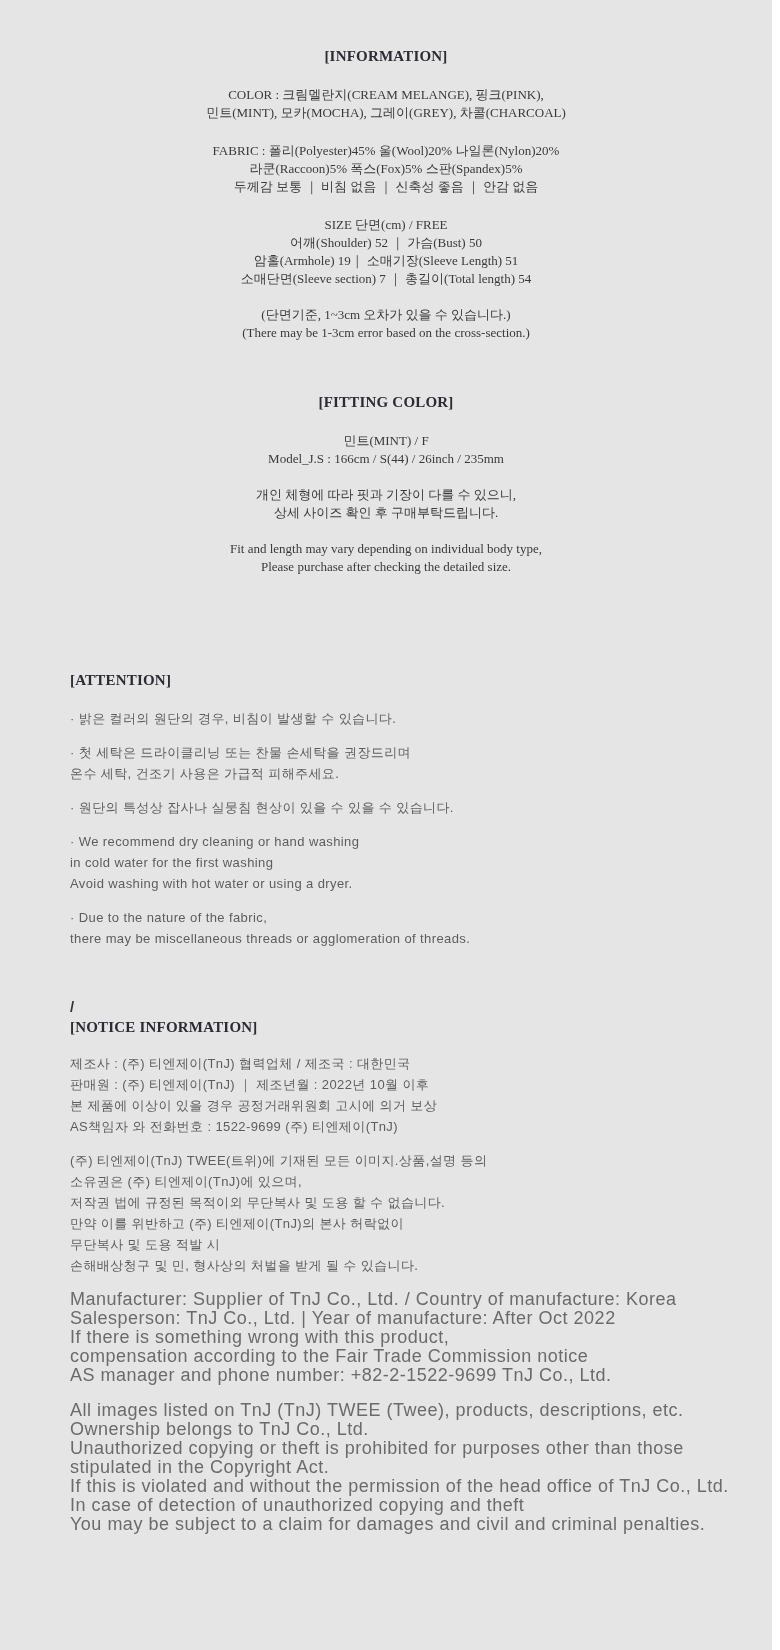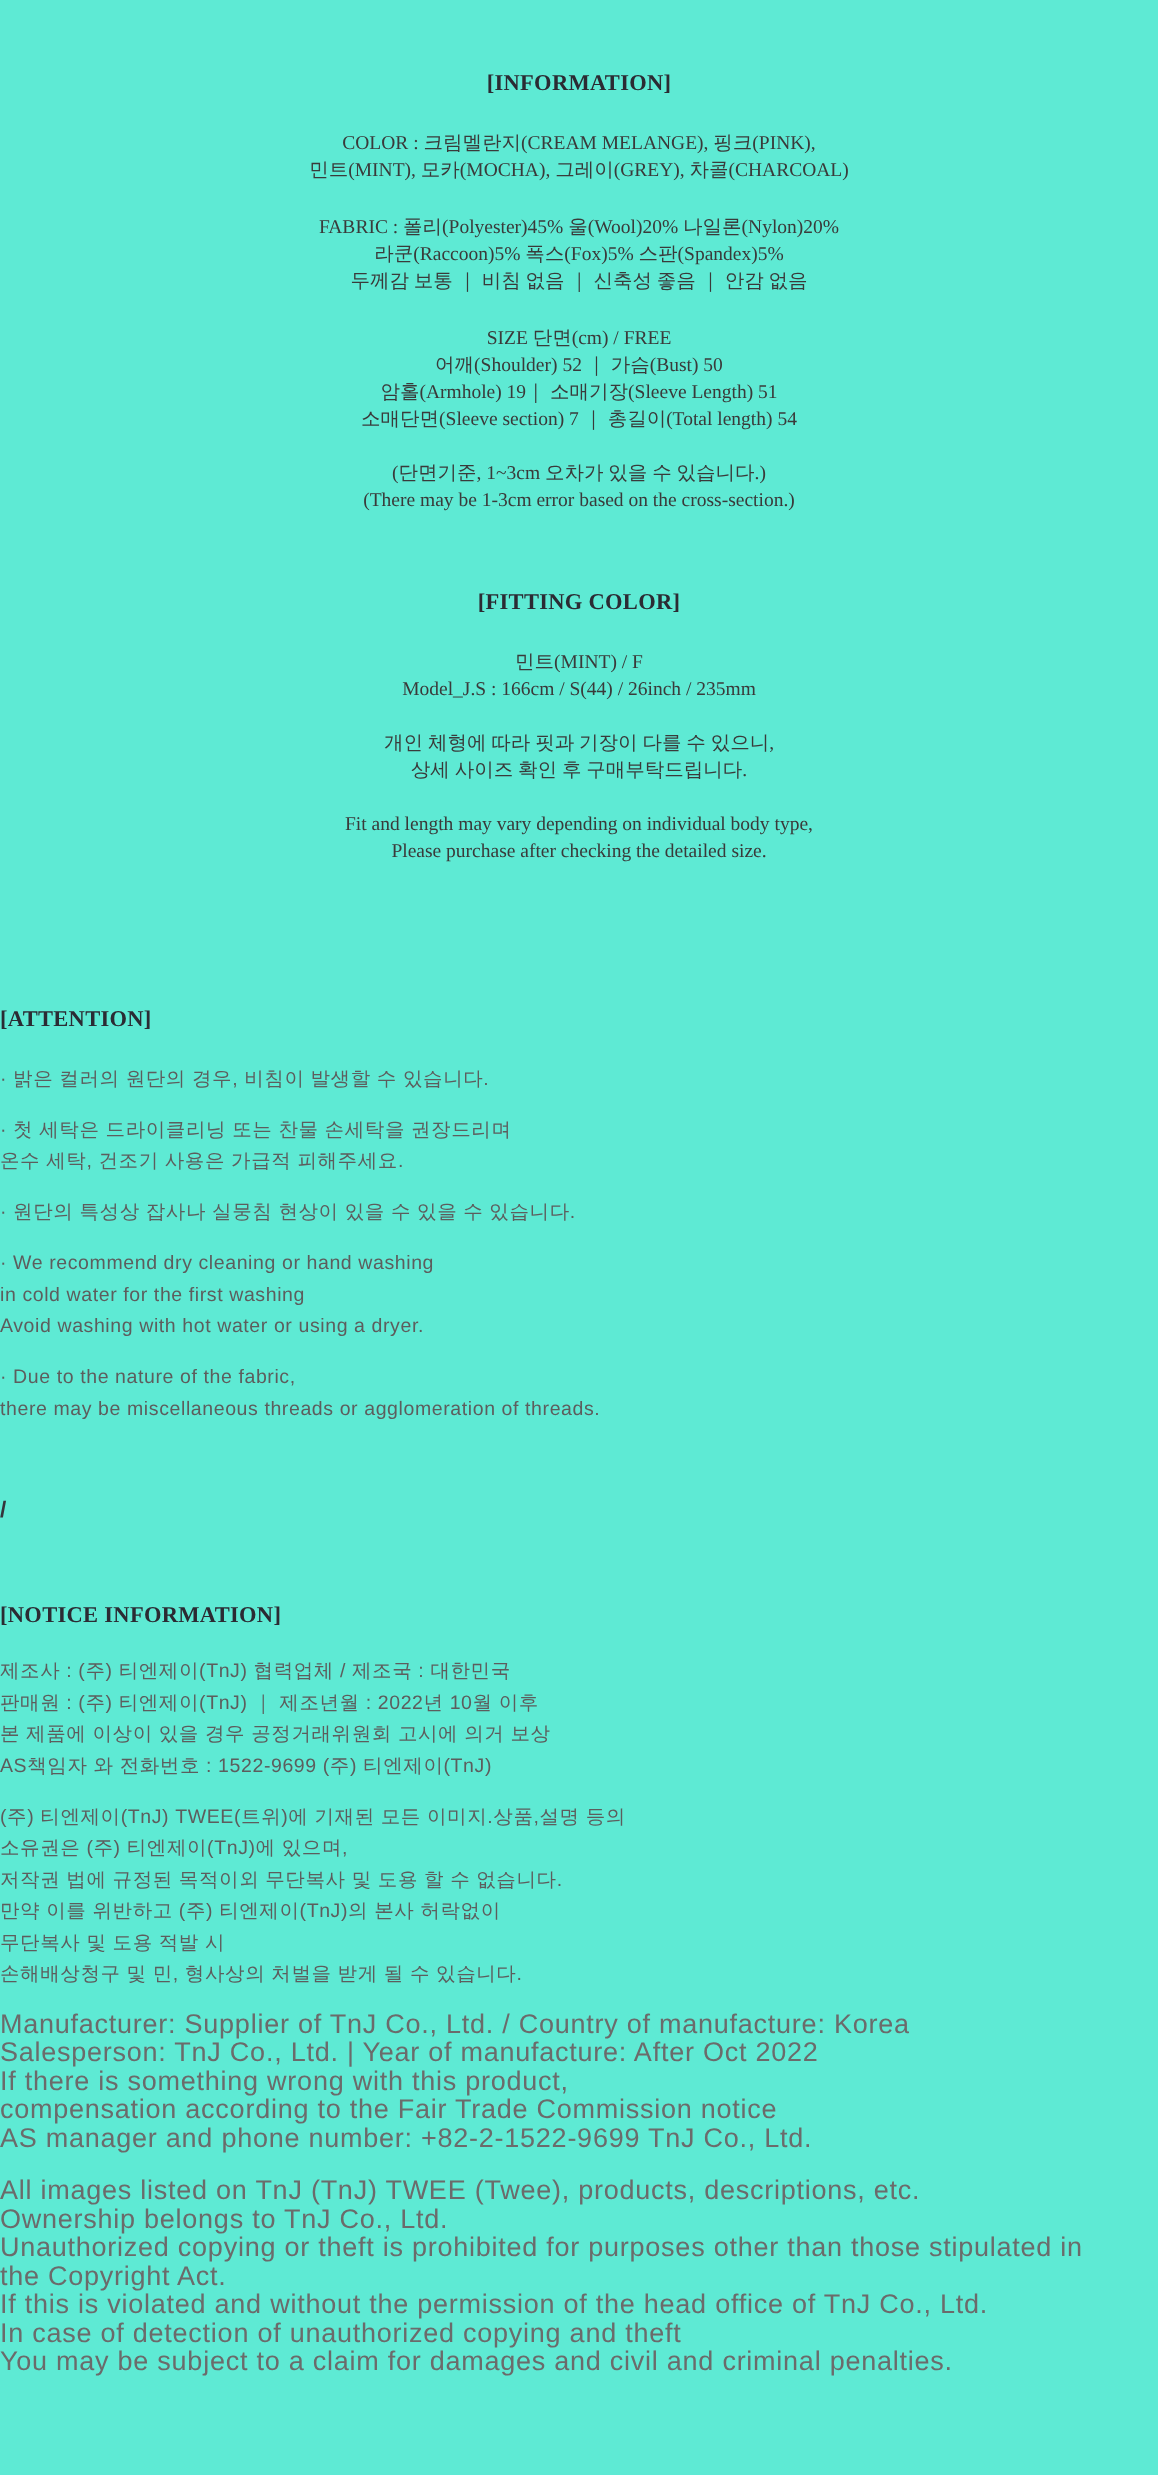--- a/index.html
+++ b/index.html
@@ -5,41 +5,41 @@
   * { margin: 0; padding: 0; box-sizing: border-box; }
   html, body { background: #ffffff; }
   body {
     width: 780px;
     min-height: 1650px;
     margin: 0 auto;
     font-family: "Liberation Serif", "DejaVu Serif", serif;
     color: #3a3a3a;
     -webkit-font-smoothing: antialiased;
   }
-  .page { width: 772px; min-height: 1650px; padding-bottom: 50px; background: #5eead4; }
+  .page { width: 772px; min-height: 1650px; padding-bottom: 50px; background: #e5e5e5; }
 
   
   .center-col { text-align: center; padding-top: 46px; }
   .serif-heading {
     font-family: "Liberation Serif", "DejaVu Serif", serif;
     font-weight: 700;
     font-size: 15px;
     line-height: 20px;
     color: #2b2b33;
     letter-spacing: 0.2px;
   }
   .serif-block { font-size: 13px; line-height: 18px; color: #3a3a3a; }
   .serif-block .line { min-height: 18px; }
 
   .mt18 { margin-top: 18px; }
   .mt20 { margin-top: 20px; }
   .mt50 { margin-top: 50px; }
 
   
-  .left-col { text-align: left; padding-right: 40px; }
+  .left-col { text-align: left; padding-left: 70px; padding-right: 40px; }
   .attention { margin-top: 94px; }
   .sans { font-family: "Liberation Sans", "DejaVu Sans", sans-serif; }
   .paras { margin-top: 18px; }
   .paras .para { margin-top: 13px; }
   .paras .para:first-child { margin-top: 0; }
   .paras .line {
     font-size: 13px;
     line-height: 21px;
     color: #5d5d5d;
     letter-spacing: 0.4px;
@@ -47,21 +47,21 @@
 
   .divider {
     margin-top: 48px;
     font-weight: 700;
     font-size: 15px;
     line-height: 20px;
     color: #35353b;
     letter-spacing: 0.4px;
   }
 
-  .notice { margin-top: 50px; }
+  .notice { }
   .notice .paras.kr { margin-top: 16px; }
   .notice .paras.en { margin-top: 14px; }
   .notice .paras.en .para { margin-top: 16px; }
   .notice .paras.en .para:first-child { margin-top: 0; }
   .notice .paras.en .line { font-size: 18px; line-height: 19px; color: #6b6b6b; letter-spacing: 0.5px; }
 </style>
 </head>
 <body>
 
 <div class="page">

